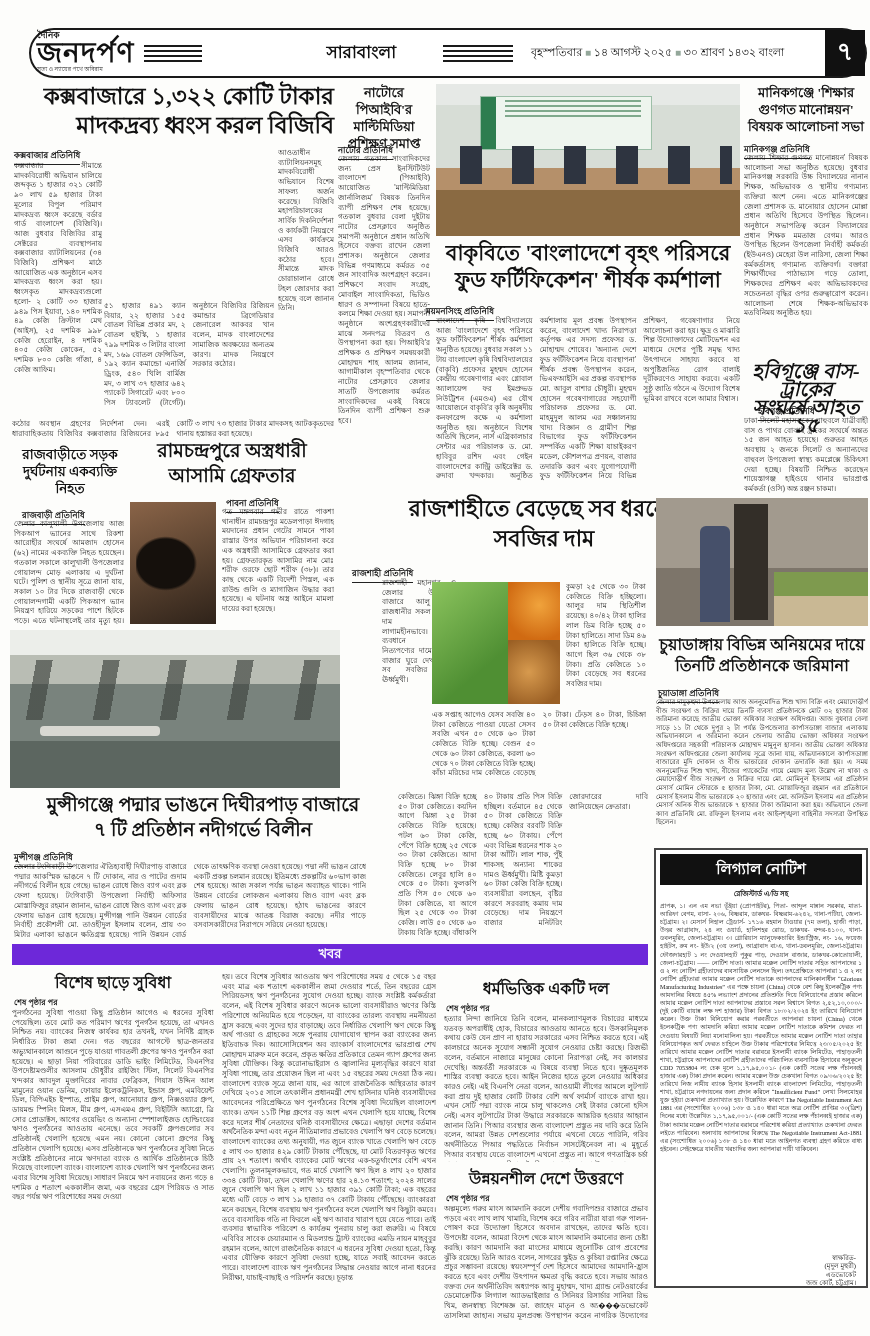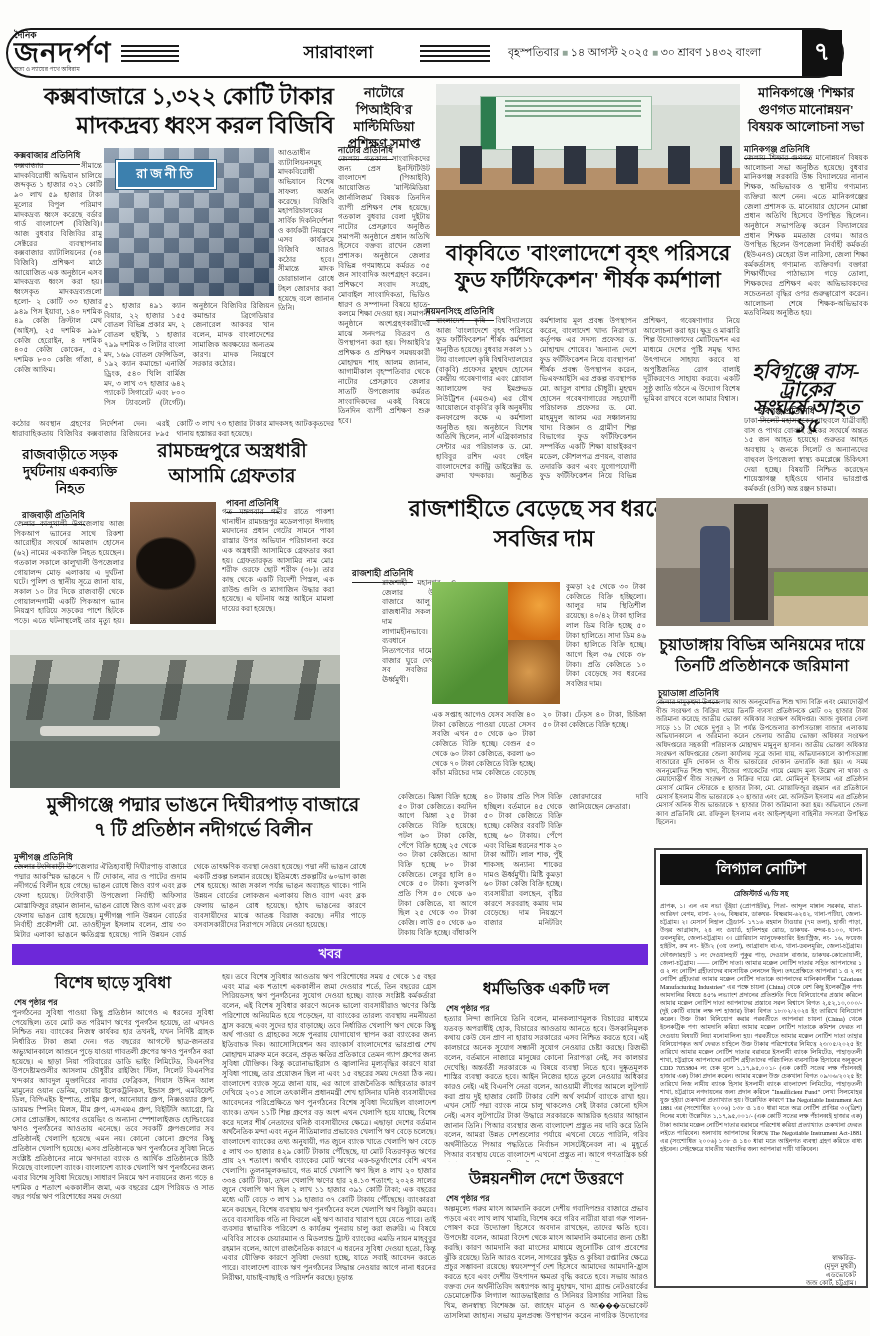--- a/index.html
+++ b/index.html
@@ -65,21 +65,21 @@
      padding:3px 0;margin-bottom:3px;}
   .legal-sub{font-size:7px;font-weight:bold;text-align:center;margin-bottom:2px;}
   .legal-bt{font-size:6.1px;line-height:8.1px;text-align:justify;overflow:hidden;color:#161616;}
   .sig{font-size:6.6px;line-height:8.4px;text-align:right;padding-right:6px;}
 </style>
 </head>
 <body>
 
 <div class="page">
 
-  <div class="abs hdr" style="left:6px;top:28px;width:834px;height:46px;border-radius:25px;">
+  <div class="abs hdr" style="left:29px;top:28px;width:834px;height:46px;border-radius:25px;">
     <div class="logo-wrap">
       <div class="logo-pre">দৈনিক</div>
       <div class="logo-main">জনদর্পণ</div>
       <div class="logo-tag">সত্য ও ন্যায়ের পথে অবিরাম</div>
     </div>
     <div class="rules" style="width:58px;margin-left:4px;">
         <i></i>
         <i></i>
         <i></i>
         <i></i>
@@ -100,23 +100,20 @@
     </div>
     <div class="pageno">৭</div>
   </div>
 
   <div class="abs h-xl" style="left:12px;top:82px;width:322px;">
     <div>কক্সবাজারে ১,৩২২ কোটি টাকার</div>
     <div>মাদকদ্রব্য ধ্বংস করল বিজিবি</div>
   </div>
   <div class="abs" style="left:14px;top:144px;"><span class="byline">কক্সবাজার প্রতিনিধি</span></div>
   <div class="abs bt" style="left:14px;top:161px;width:88px;height:253px;">কক্সবাজার সীমান্তে মাদকবিরোধী অভিযান চালিয়ে জব্দকৃত ১ হাজার ৩২১ কোটি ৯০ লাখ ৫৯ হাজার টাকা মূল্যের বিপুল পরিমাণ মাদকদ্রব্য ধ্বংস করেছে বর্ডার গার্ড বাংলাদেশ (বিজিবি)। আজ বুধবার বিজিবির রামু সেক্টরের ব্যবস্থাপনায় কক্সবাজার ব্যাটালিয়নের (৩৪ বিজিবি) প্রশিক্ষণ মাঠে আয়োজিত এক অনুষ্ঠানে এসব মাদকদ্রব্য ধ্বংস করা হয়। ধ্বংসকৃত মাদকদ্রব্যগুলো হলো- ২ কোটি ৩৩ হাজার ৯৪৯ পিস ইয়াবা, ১৪০ দশমিক ৪৯ কেজি ক্রিস্টাল মেথ (আইস), ২৫ দশমিক ৯৯৮ কেজি হেরোইন, ৪ দশমিক ৪০৫ কেজি কোকেন, ৫২ দশমিক ৮০০ কেজি গাঁজা, ৪ কেজি আফিম।</div>
-  <div class="abs ph chess" style="left:104px;top:148px;width:170px;height:148px;">
-    <div class="abs pol-label" style="left:12px;top:12px;width:96px;height:25px;">রাজনীতি</div>
-  </div>
   <div class="abs bt" style="left:278px;top:148px;width:56px;height:266px;">আওতাধীন ব্যাটালিয়নসমূহ মাদকবিরোধী অভিযানে বিশেষ সাফল্য অর্জন করেছে। বিজিবি মহাপরিচালকের সার্বিক দিকনির্দেশনা ও কার্যকরী নিয়ন্ত্রণে এসব কার্যক্রমে বিজিবি আরও কঠোর হবে। সীমান্তে মাদক চোরাচালান রোধে টহল জোরদার করা হয়েছে বলে জানান তিনি।</div>
   <div class="abs bt cols2" style="left:104px;top:301px;width:170px;height:113px;">৫১ হাজার ৪৯১ ক্যান বিয়ার, ২২ হাজার ১৫৫ বোতল বিভিন্ন প্রকার মদ, ২ বোতল হুইস্কি, ১ হাজার ৭৯৯ দশমিক ৩ লিটার বাংলা মদ, ১৬৯ বোতল ফেন্সিডিল, ১৯২ ক্যান কমান্ডো এনার্জি ড্রিংক, ৫৪০ খিলি বার্মিজ মদ, ৩ লাখ ৩৭ হাজার ৬৪২ প্যাকেট সিগারেট এবং ৮০০ পিস ট্যাবলেট (টার্গেট)। অনুষ্ঠানে বিজিবির রিজিয়ন কমান্ডার ব্রিগেডিয়ার জেনারেল আকবর খান বলেন, মাদক বাংলাদেশের সামাজিক অবক্ষয়ের অন্যতম কারণ। মাদক নিয়ন্ত্রণে সরকার কঠোর।</div>
   <div class="abs bt cols2" style="left:12px;top:419px;width:322px;height:25px;">কঠোর অবস্থান গ্রহণের নির্দেশনা দেন। এরই ধারাবাহিকতায় বিজিবির কক্সবাজার রিজিয়নের ৮৯৫ কোটি ৩ লাখ ৭৩ হাজার টাকার মাদকসহ আটককৃতদের থানায় হস্তান্তর করা হয়েছে।</div>
 
   <div class="abs h-sm" style="left:338px;top:84px;width:92px;">নাটোরে পিআইবি'র মাল্টিমিডিয়া প্রশিক্ষণ সমাপ্ত</div>
   <div class="abs" style="left:338px;top:139px;"><span class="byline">নাটোর প্রতিনিধি</span></div>
   <div class="abs bt" style="left:338px;top:154px;width:92px;height:334px;">জেলায় গতকাল সাংবাদিকদের জন্য প্রেস ইনস্টিটিউট বাংলাদেশ (পিআইবি) আয়োজিত 'মাল্টিমিডিয়া জার্নালিজম' বিষয়ক তিনদিন ব্যাপী প্রশিক্ষণ শেষ হয়েছে। গতকাল বুধবার বেলা দুইটায় নাটোর প্রেসক্লাবে অনুষ্ঠিত সমাপনী অনুষ্ঠানে প্রধান অতিথি হিসেবে বক্তব্য রাখেন জেলা প্রশাসক। অনুষ্ঠানে জেলার বিভিন্ন গণমাধ্যমে কর্মরত ৩৫ জন সাংবাদিক অংশগ্রহণ করেন। প্রশিক্ষণে সংবাদ সংগ্রহ, মোবাইল সাংবাদিকতা, ভিডিও ধারণ ও সম্পাদনা বিষয়ে হাতে-কলমে শিক্ষা দেওয়া হয়। সমাপনী অনুষ্ঠানে অংশগ্রহণকারীদের মাঝে সনদপত্র বিতরণ ও উপস্থাপনা করা হয়। পিআইবি'র প্রশিক্ষক ও প্রশিক্ষণ সমন্বয়কারী মোহাম্মদ শাহ আলম জানান, আগামীকাল বৃহস্পতিবার থেকে নাটোর প্রেসক্লাবে জেলার সাতটি উপজেলায় কর্মরত সাংবাদিকদের একই বিষয়ে তিনদিন ব্যাপী প্রশিক্ষণ শুরু হবে।</div>
 
   <div class="abs ph workshop" style="left:436px;top:84px;width:304px;height:152px;">
     <div class="abs banner" style="left:44px;top:12px;width:170px;height:52px;">

